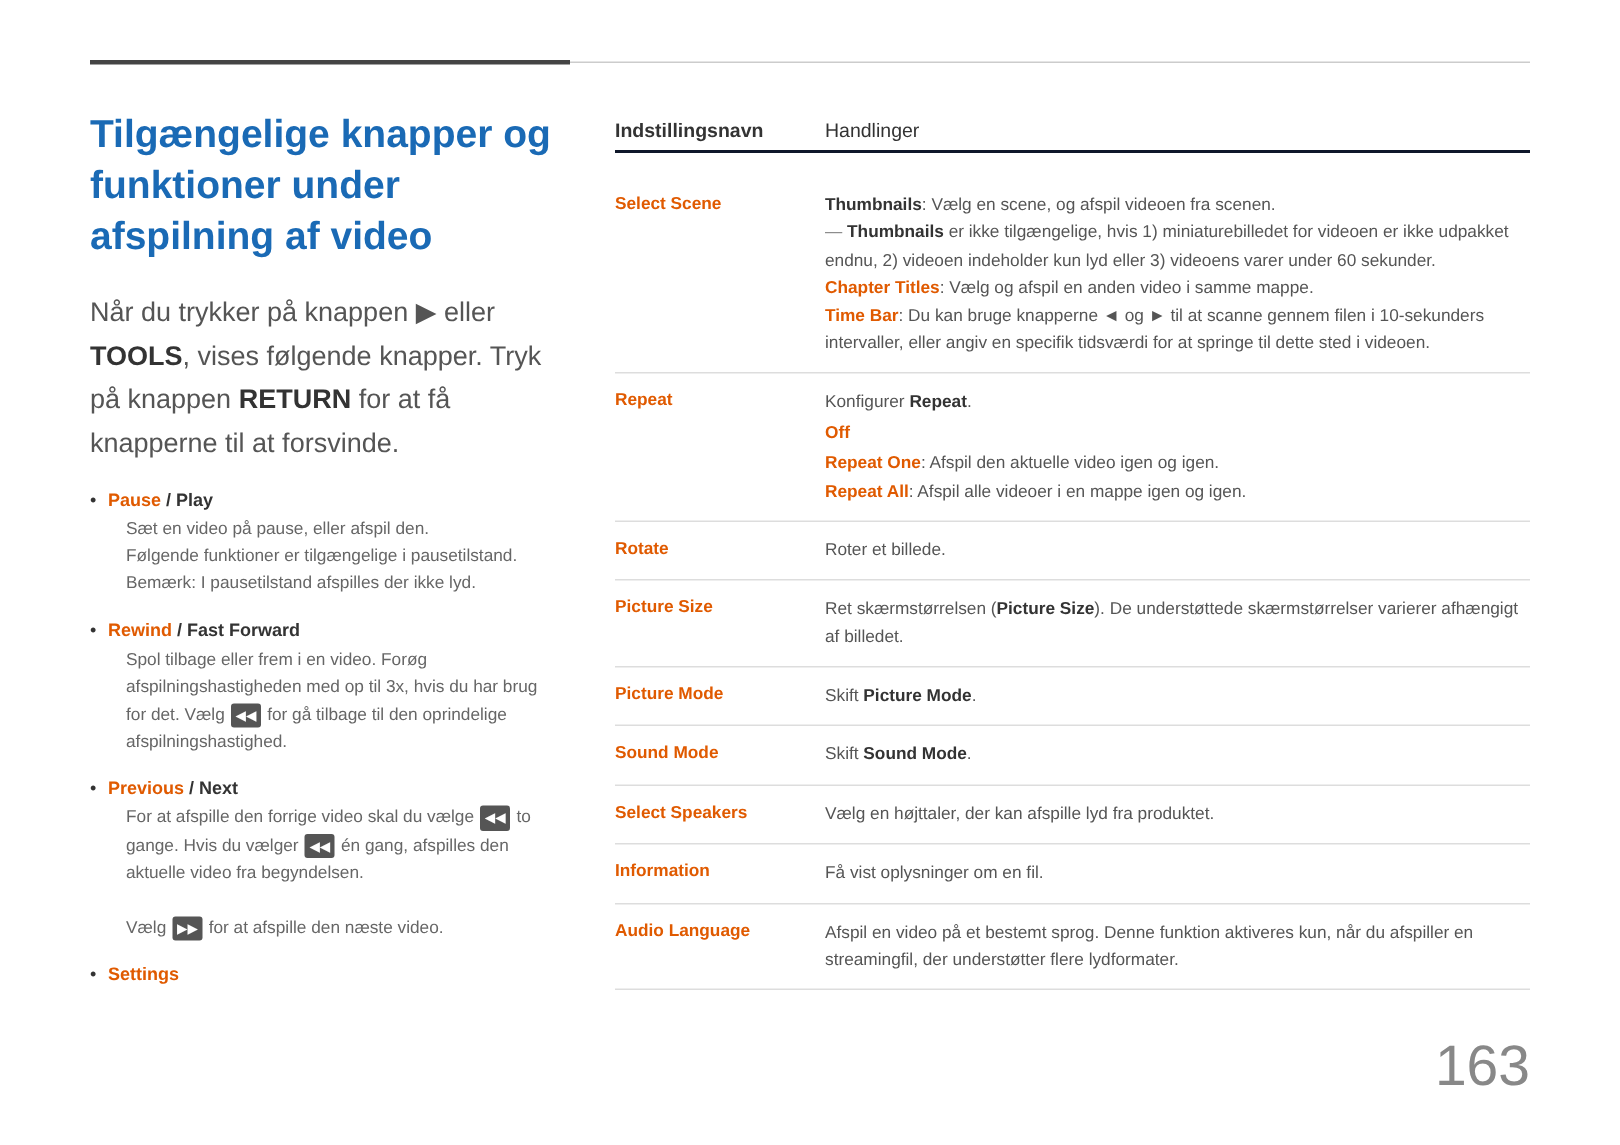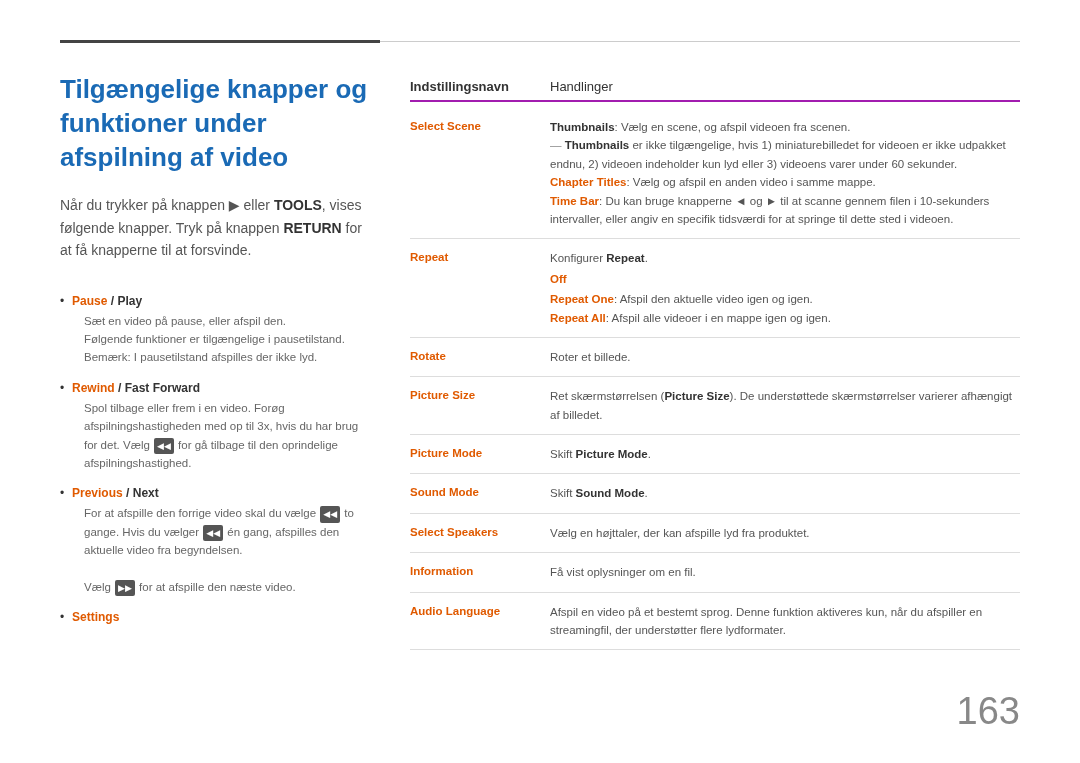--- a/index.html
+++ b/index.html
@@ -54,24 +54,24 @@
 
     .page-title {
       font-size: 26px;
       font-weight: 700;
       color: #1a6ab5;
       line-height: 1.3;
       margin-bottom: 20px;
     }
 
     .intro-text {
-      font-size: 14px;
+      font-size: 18px;
       color: #555555;
       line-height: 1.6;
-      margin-bottom: 32px;
+      margin-bottom: 16px;
     }
 
     .intro-text strong {
       font-weight: 700;
       color: #333333;
     }
 
     .bullet-list {
       list-style: none;
       padding: 0;
@@ -122,22 +122,22 @@
 
     
     .right-column {
       flex: 1;
       overflow: visible;
     }
 
     .table-header {
       display: flex;
       padding: 6px 0;
-      border-bottom: 2px solid #a21caf;
-      margin-bottom: 6px;
+      border-bottom: 2px solid #0f172a;
+      margin-bottom: 16px;
       justify-content: flex-end;
     }
 
     .table-header .col-name {
       width: 140px;
       font-size: 13px;
       font-weight: 700;
       color: #333333;
     }
 

